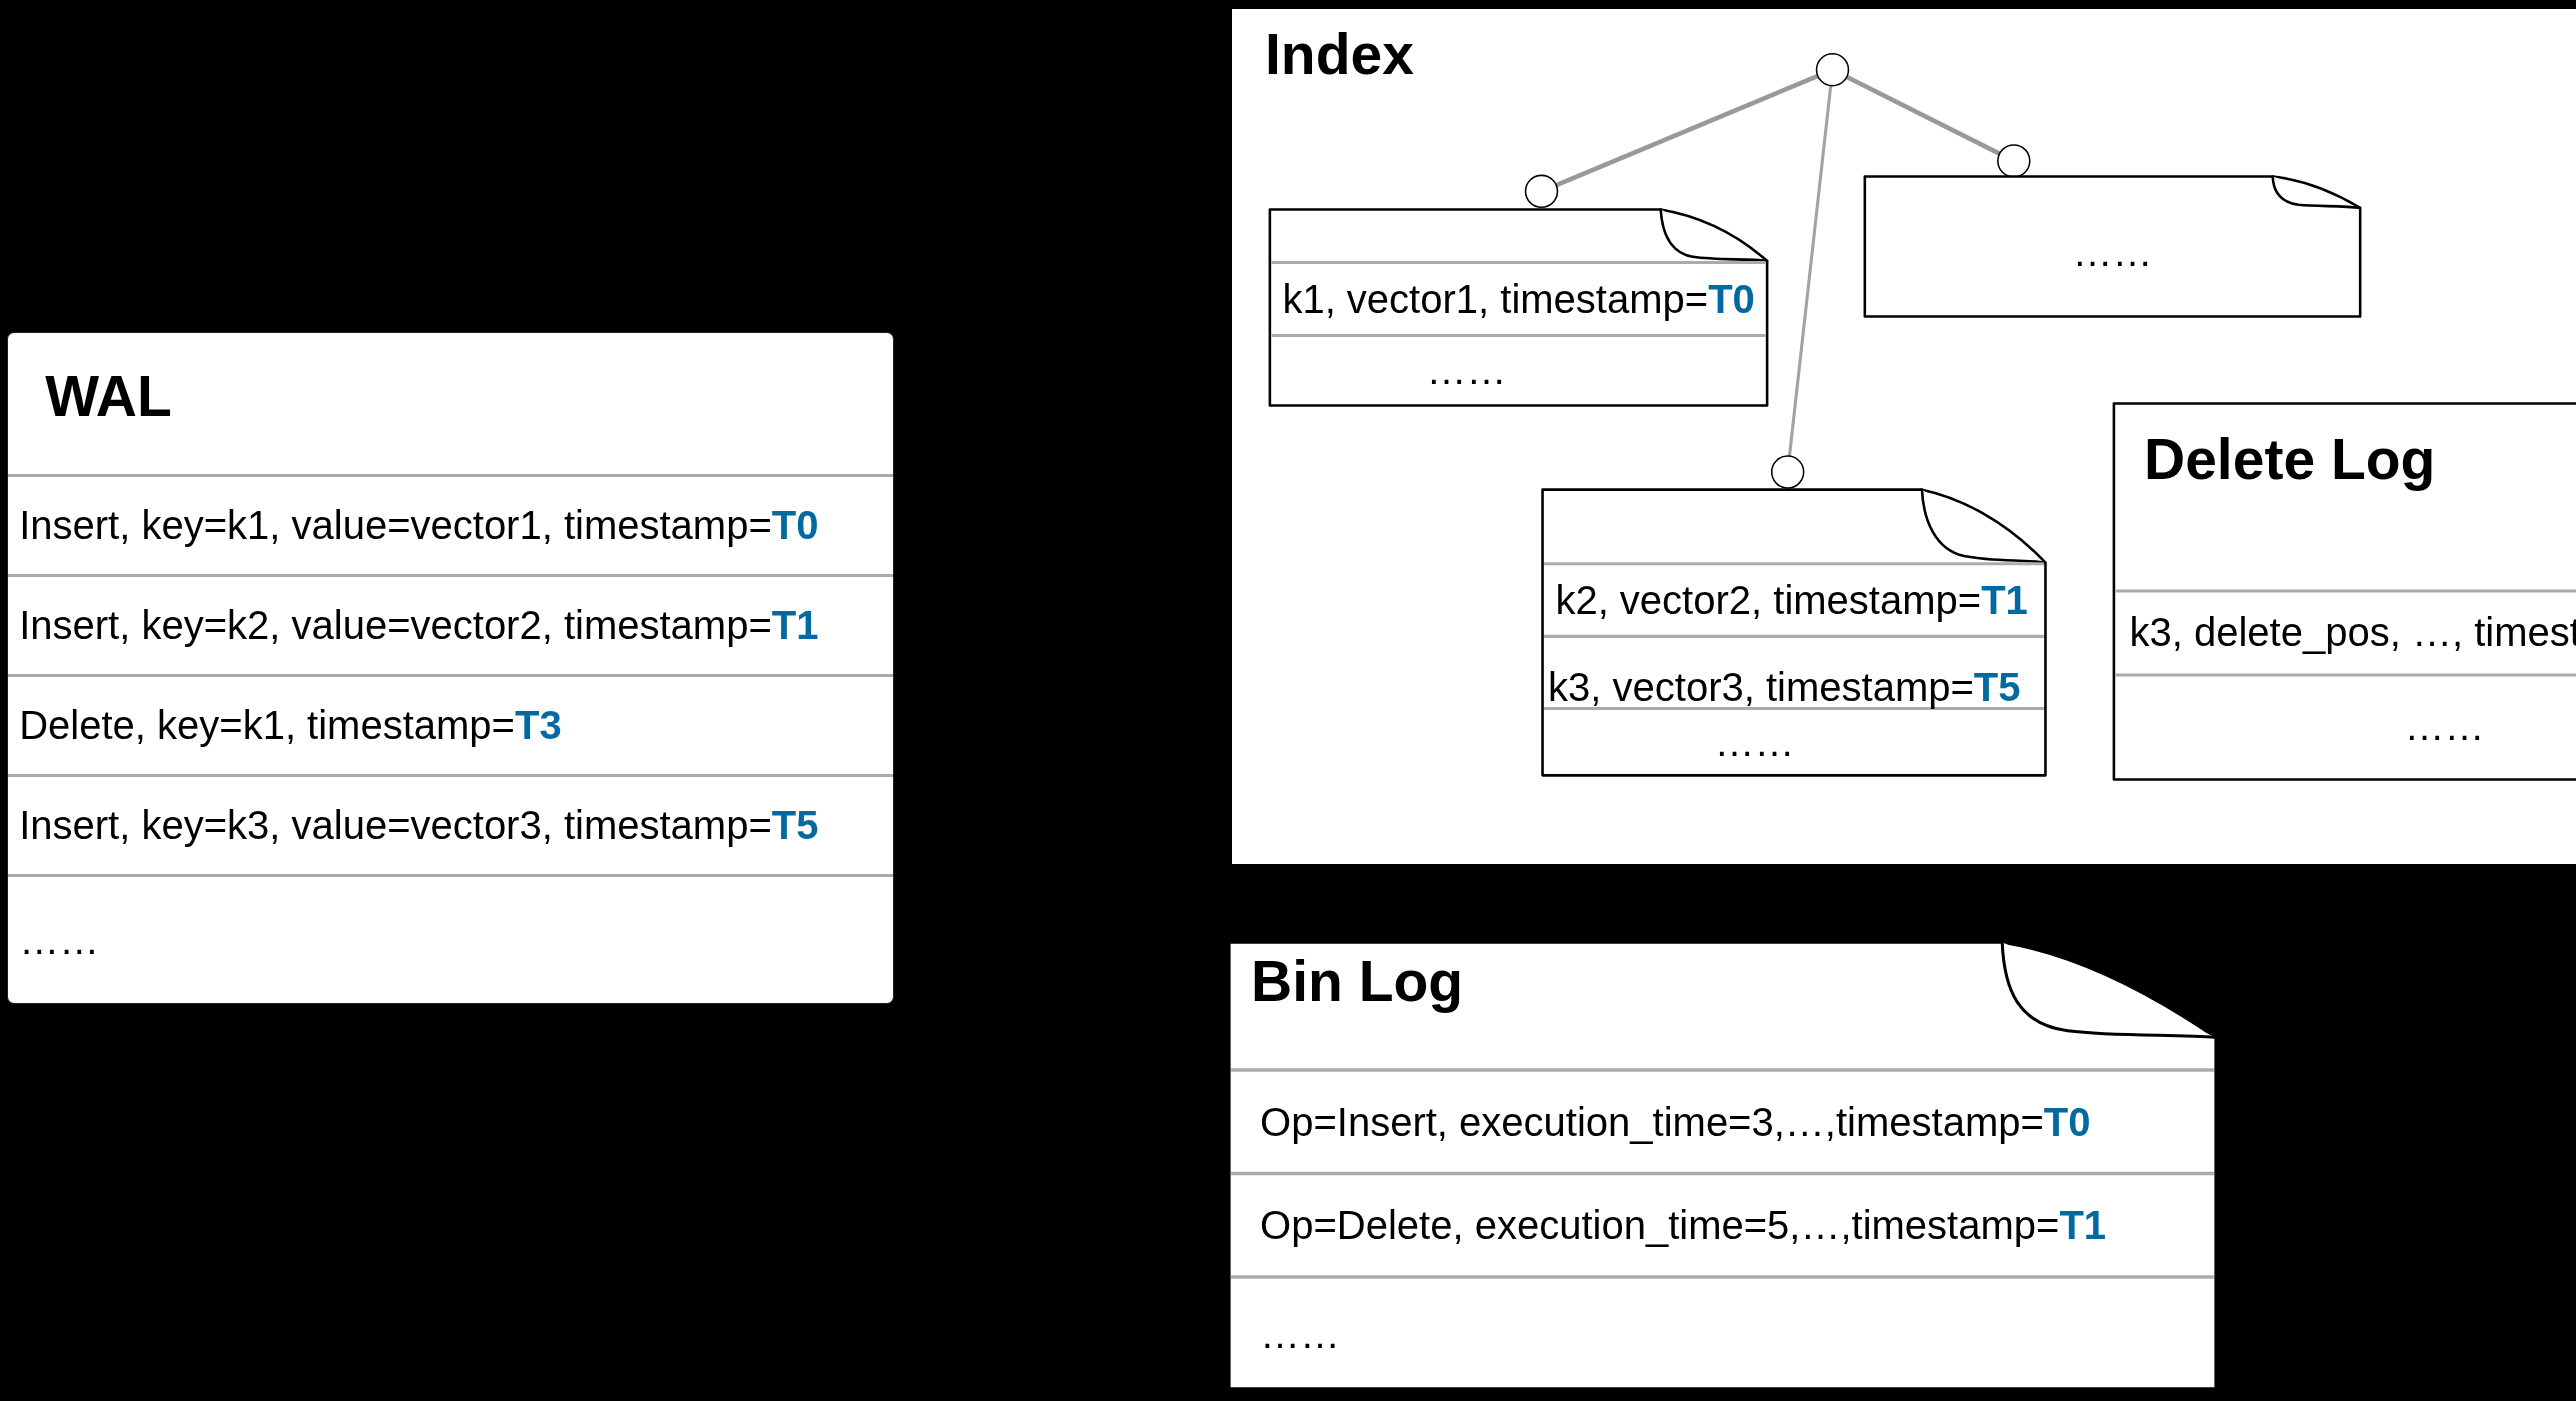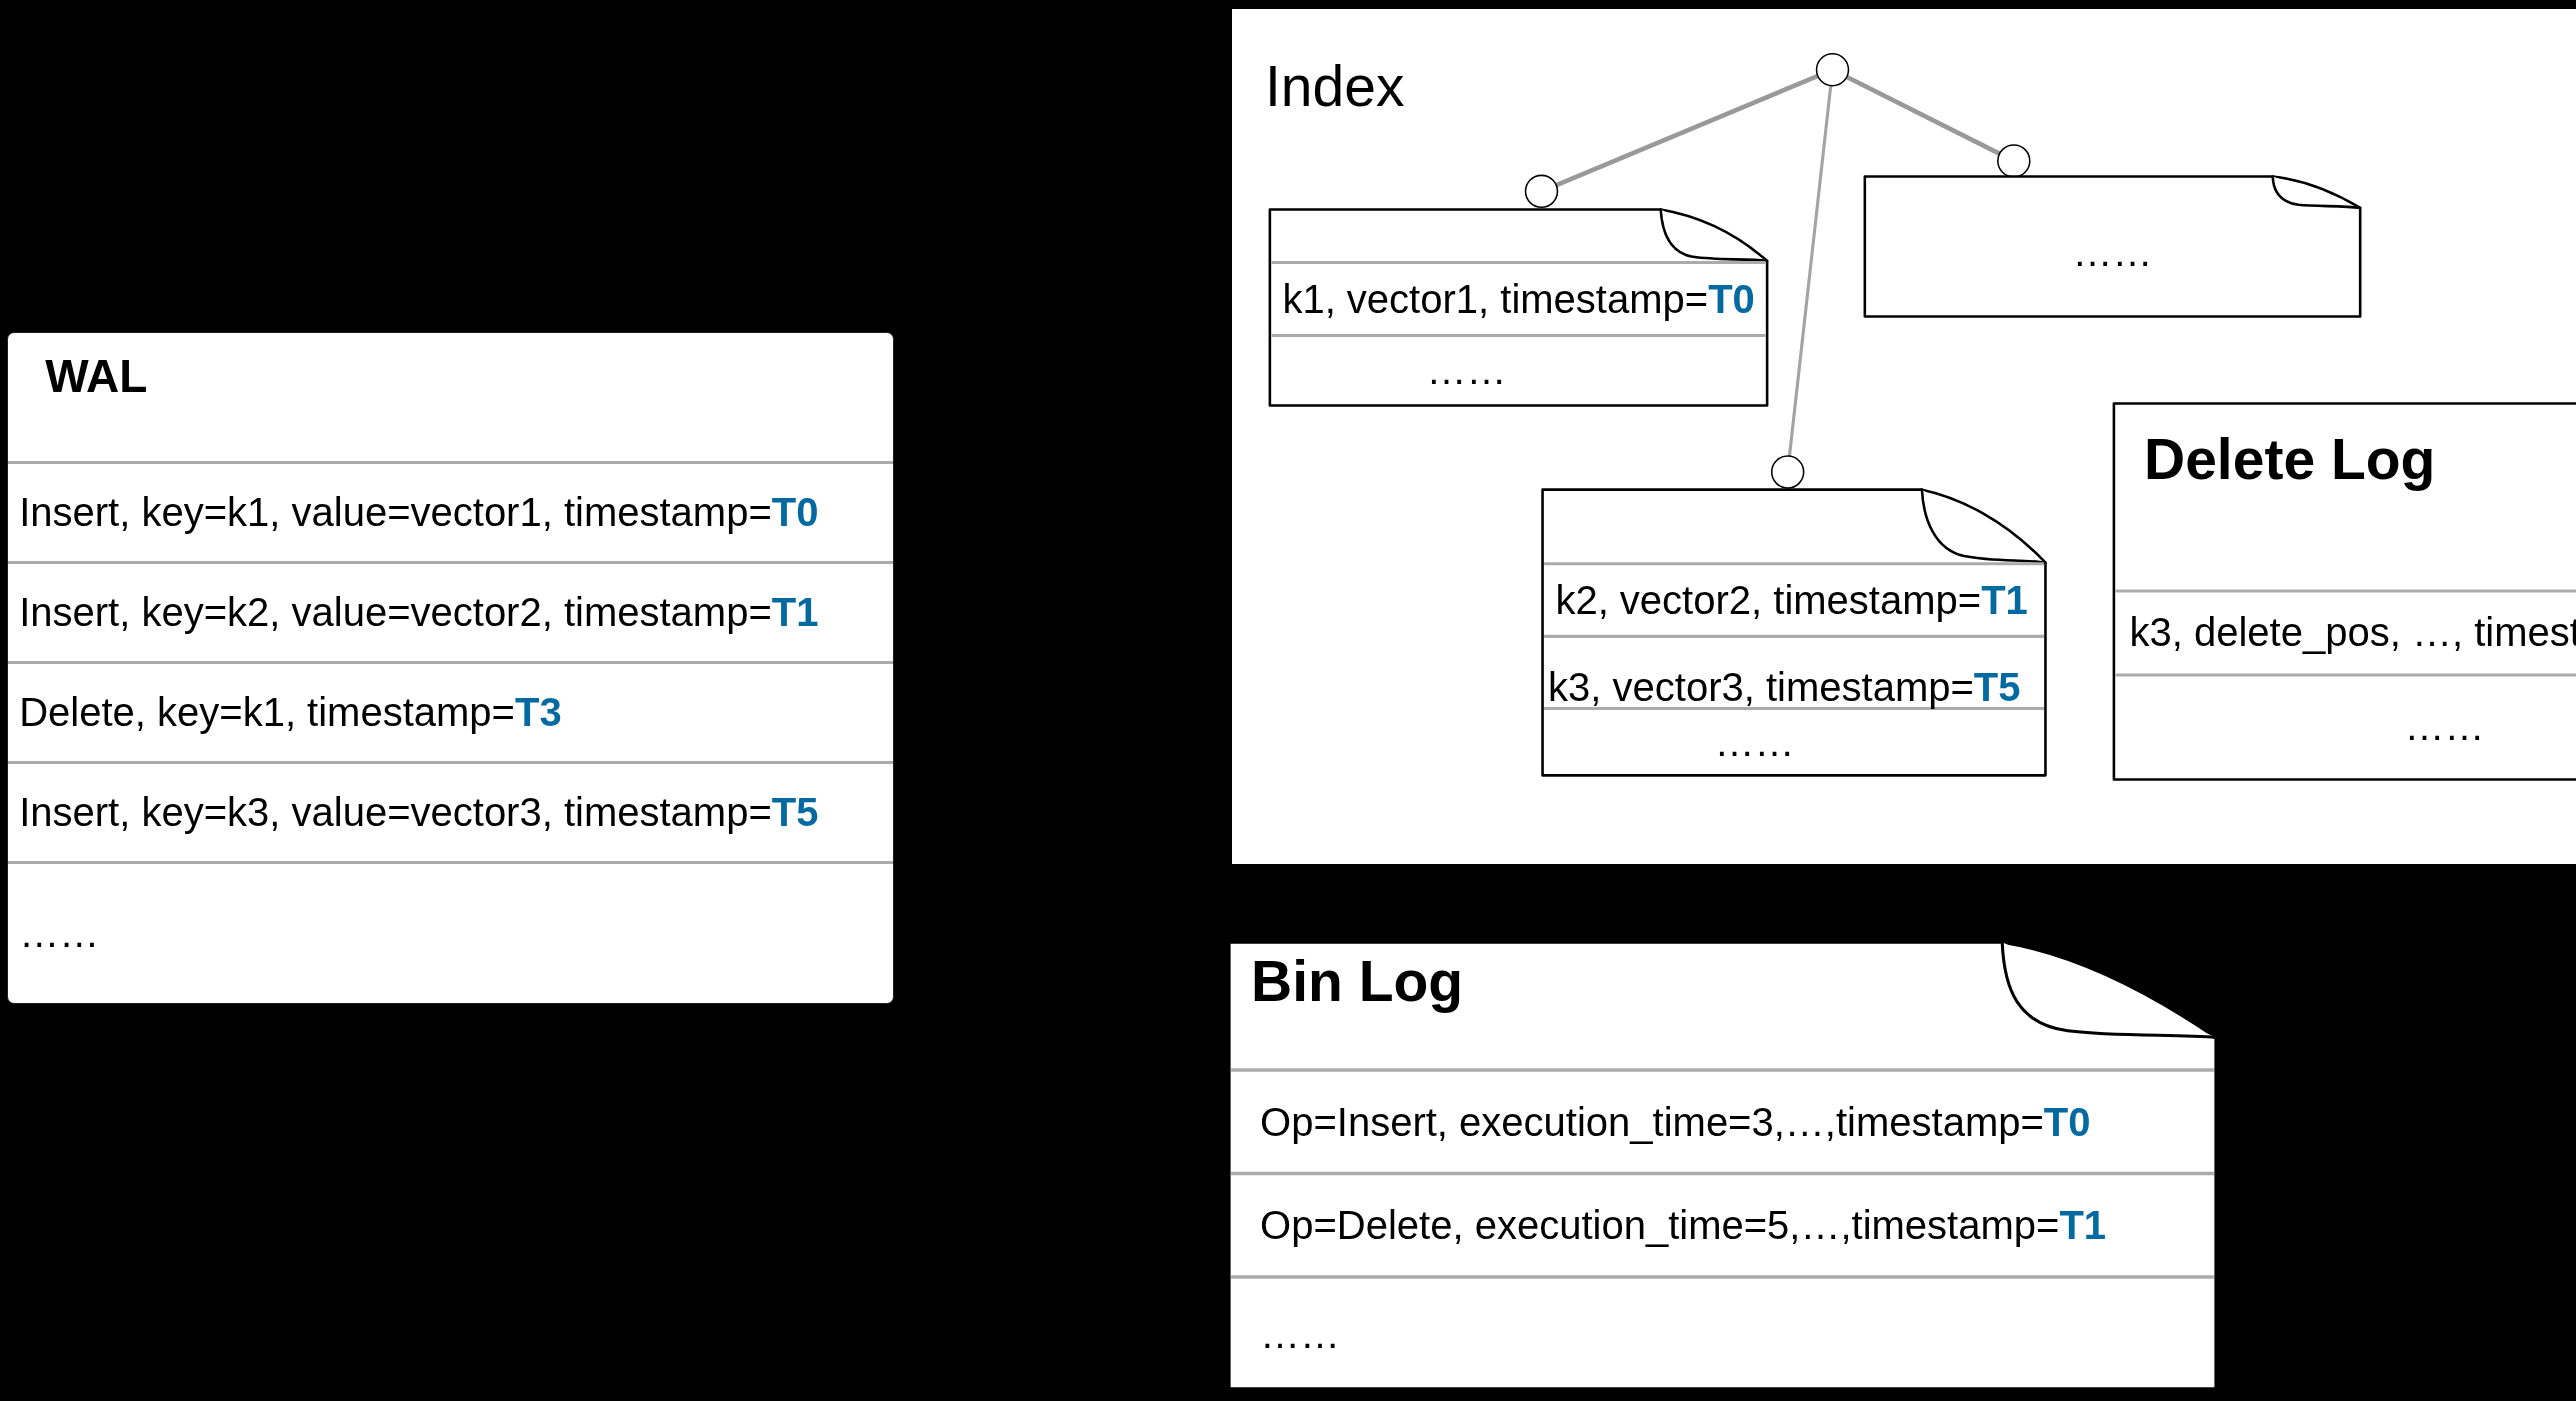--- a/index.html
+++ b/index.html
@@ -4,31 +4,31 @@
 <style>
   html,body{margin:0;padding:0;background:#000;}
   body{width:2817px;height:1402px;overflow:hidden;font-family:"Liberation Sans",sans-serif;}
   #canvas{position:relative;width:2817px;height:1402px;background:#000;}
 
   
   .wal{position:absolute;left:7.2px;top:332px;width:887px;height:672px;
        background:#fff;border:1.5px solid #1f1f1f;border-radius:7.2px;
        box-sizing:border-box;display:flex;flex-direction:column;overflow:hidden;}
   .wal-title{height:128px;box-sizing:border-box;padding:15.5px 0 0 37px;
-             font-size:46px;font-weight:bold;color:#000;line-height:1.2;}
+             font-size:57px;font-weight:bold;color:#000;line-height:1.2;margin-top:13px;}
   .wal-row{height:100px;box-sizing:border-box;border-top:3.1px solid #ababab;
            display:flex;align-items:center;padding-left:11px;
            font-size:40px;color:#000;white-space:pre;}
   .wal-row.last{flex:1;}
 
   .ts{color:#0369a1;font-weight:bold;}
 
   
   .index-panel{position:absolute;left:1232px;top:8.8px;width:1577px;height:855px;background:#fff;}
-  .index-title{position:absolute;left:33px;top:11.3px;font-size:57px;font-weight:normal;color:#000;line-height:1.2;margin-top:32px;}
+  .index-title{position:absolute;left:33px;top:11.3px;font-size:57px;font-weight:bold;color:#000;line-height:1.2;}
   .tree-svg{position:absolute;left:0;top:0;width:1577px;height:855px;z-index:1;}
 
   
   .file{position:absolute;z-index:2;}
   .file svg{position:absolute;left:0;top:0;overflow:visible;}
   .page{fill:#ffffff;stroke:#000000;stroke-linejoin:round;}
   .flap{fill:#ffffff;stroke:#000000;stroke-linecap:round;}
   .sep{stroke:#ababab;}
   .frow{position:absolute;left:3.1px;right:3.1px;display:flex;align-items:center;
         font-size:40px;color:#000;white-space:pre;}

